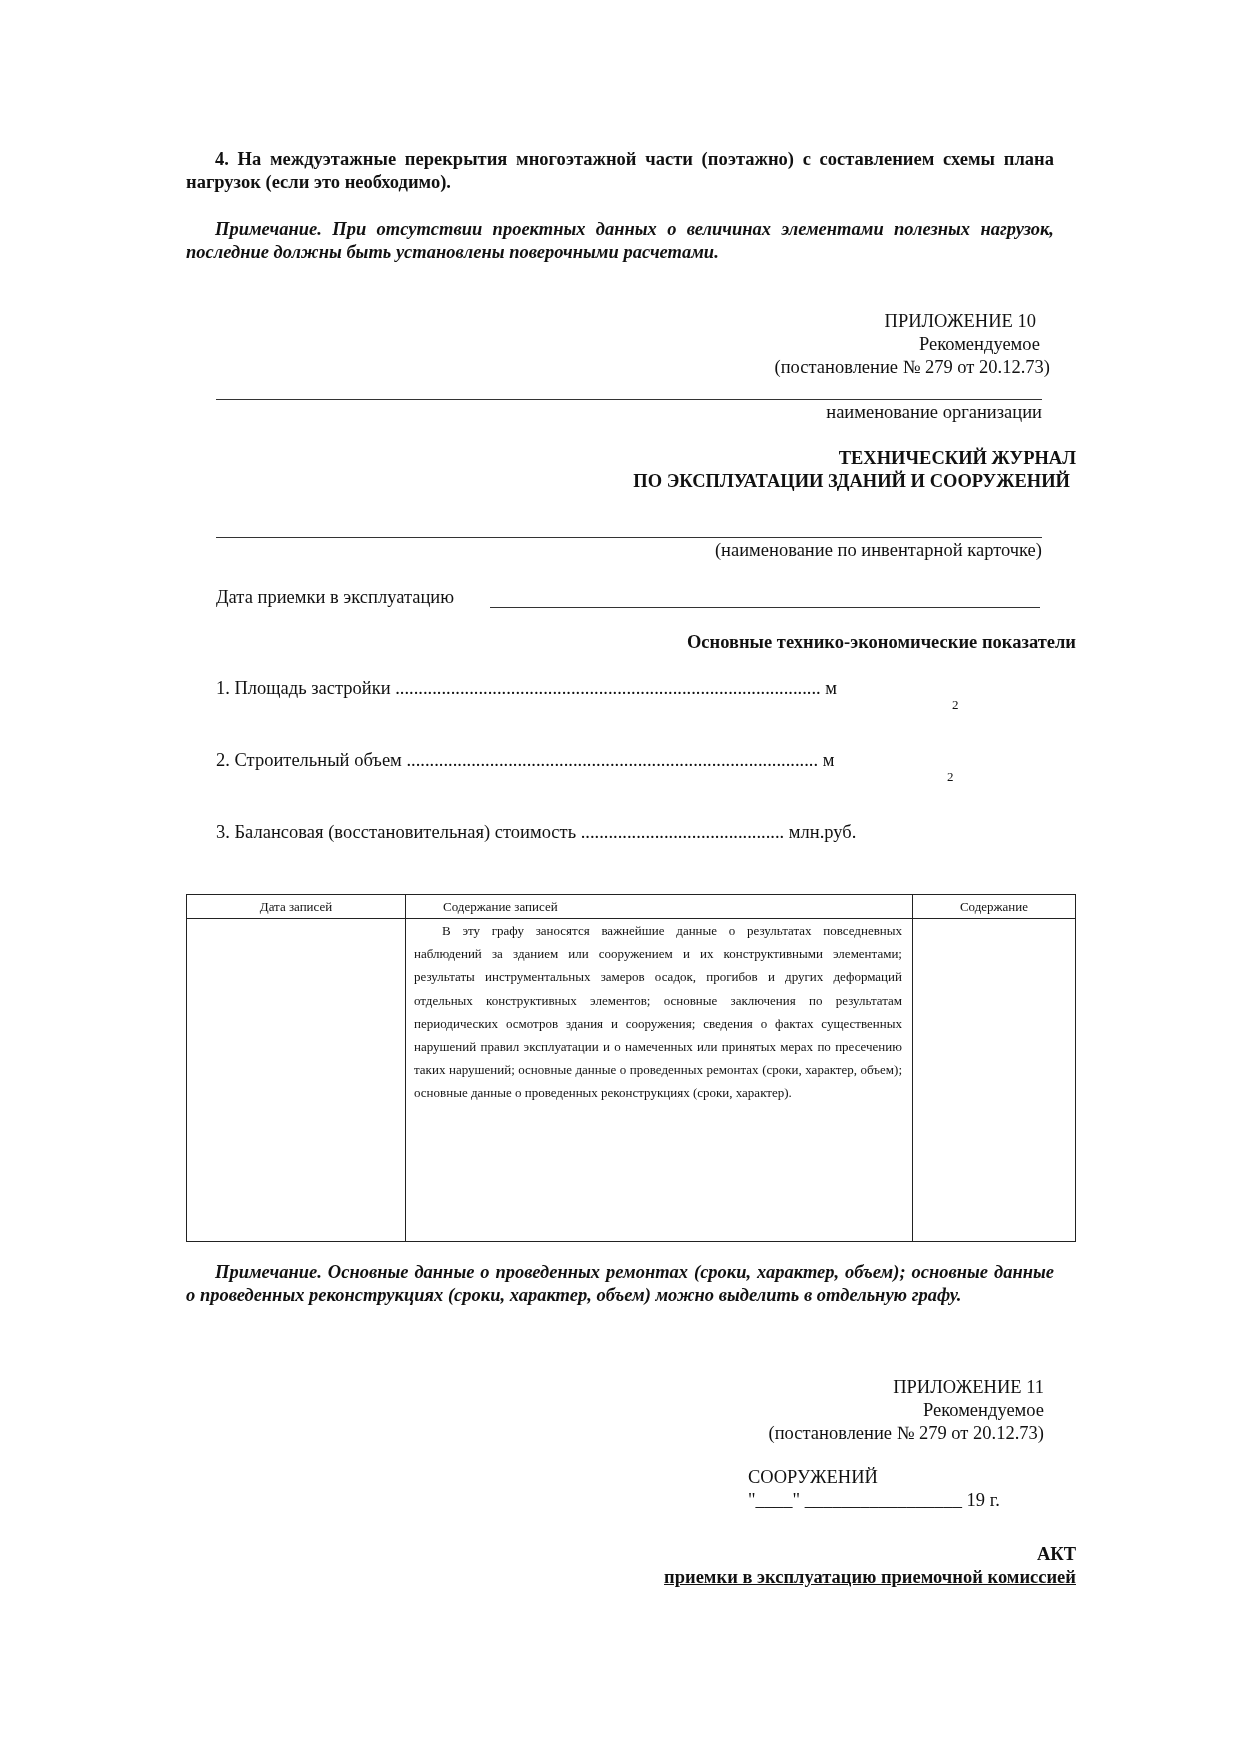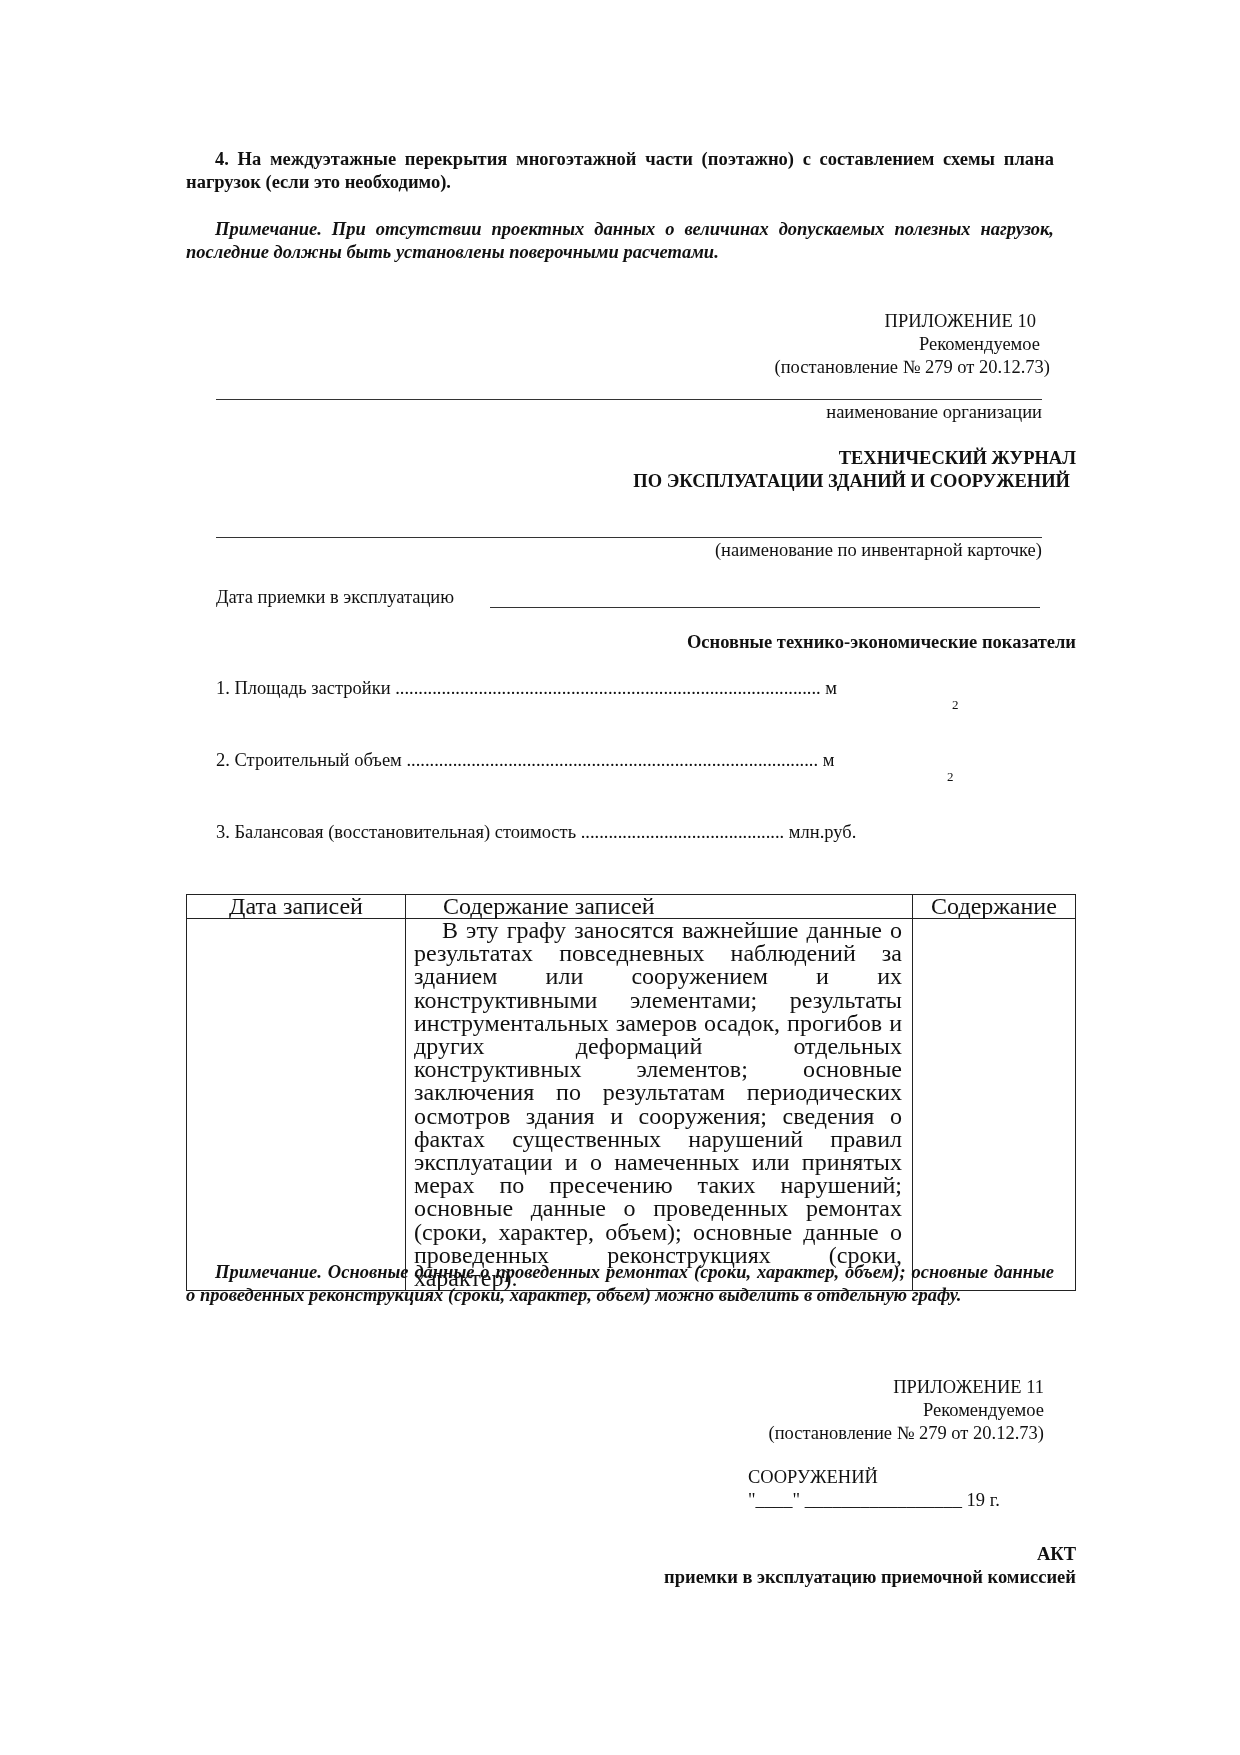--- a/index.html
+++ b/index.html
@@ -7,35 +7,35 @@
          font-family: "Liberation Serif", "DejaVu Serif", serif; color: #111; font-size: 18.5px; }
   .abs { position: absolute; white-space: nowrap; }
   .just { position: absolute; text-align: justify; text-align-last: left; line-height: 23px; white-space: normal; font-weight: bold; }
   .ital { font-style: italic; }
   .bold { font-weight: bold; }
   .center { text-align: right; }
   .rule { position: absolute; height: 0; border-top: 1.3px solid #333; }
   .indent { text-indent: 29px; }
   .block-right { position: absolute; right: 196px; text-align: right; line-height: 23px; }
   .sub { position: absolute; font-size: 13px; }
-  table.journal { position: absolute; left: 186px; top: 894px; width: 890px; border-collapse: collapse; font-size: 24px; }
+  table.journal { position: absolute; left: 186px; top: 894px; width: 890px; border-collapse: collapse; font-size: 13px; }
   table.journal td, table.journal th { border: 1.6px solid #222; padding: 0; vertical-align: top; font-weight: normal; }
   table.journal th { height: 23px; line-height: 23px; }
   .th-date { width: 218px; text-align: center; }
   .th-content { width: 469px; text-align: left; padding-left: 37px !important; }
   .th-note { text-align: center; }
   .cell-content { padding: 0 10px 0 8px !important; text-align: justify; line-height: 23.2px; height: 322px; }
   .cell-content p { margin: 0; text-indent: 28px; }
 </style>
 </head>
 <body>
 
 <div class="just indent" style="left:186px; top:148px; width:868px;">4. На междуэтажные перекрытия многоэтажной части (поэтажно) с составлением схемы плана нагрузок (если это необходимо).</div>
 
-<div class="just indent ital" style="left:186px; top:218px; width:868px;">Примечание. При отсутствии проектных данных о величинах допускаемых полезных нагрузок, последние должны быть установлены поверочными расчетами.</div>
+<div class="just indent ital" style="left:186px; top:218px; width:868px;">Примечание. При отсутствии проектных данных о величинах элементами полезных нагрузок, последние должны быть установлены поверочными расчетами.</div>
 
 <div class="block-right" style="top:310px;">
   <div style="margin-right:8px;">ПРИЛОЖЕНИЕ 10</div>
   <div style="margin-right:4px;">Рекомендуемое</div>
   <div style="margin-right:-6px;">(постановление № 279 от 20.12.73)</div>
 </div>
 
 <div class="rule" style="left:216px; top:399px; width:826px;"></div>
 <div class="abs center" style="left:216px; top:402px; width:826px;">наименование организации</div>
 
@@ -82,13 +82,13 @@
 <div class="block-right" style="top:1376px;">
   <div>ПРИЛОЖЕНИЕ 11</div>
   <div>Рекомендуемое</div>
   <div>(постановление № 279 от 20.12.73)</div>
 </div>
 
 <div class="abs" style="left:748px; top:1467px;">СООРУЖЕНИЙ</div>
 <div class="abs" style="left:748px; top:1490px;">"____" _________________ 19 г.</div>
 
 <div class="abs center bold" style="left:186px; top:1544px; width:890px;">АКТ</div>
-<div class="abs center bold" style="left:186px; top:1567px; width:890px;">приемки в эксплуатацию приемочной комиссией</div>
+<div class="abs center bold" style="left:186px; top:1567px; width:890px;text-decoration:underline;">приемки в эксплуатацию приемочной комиссией</div>
 
 </body></html>

